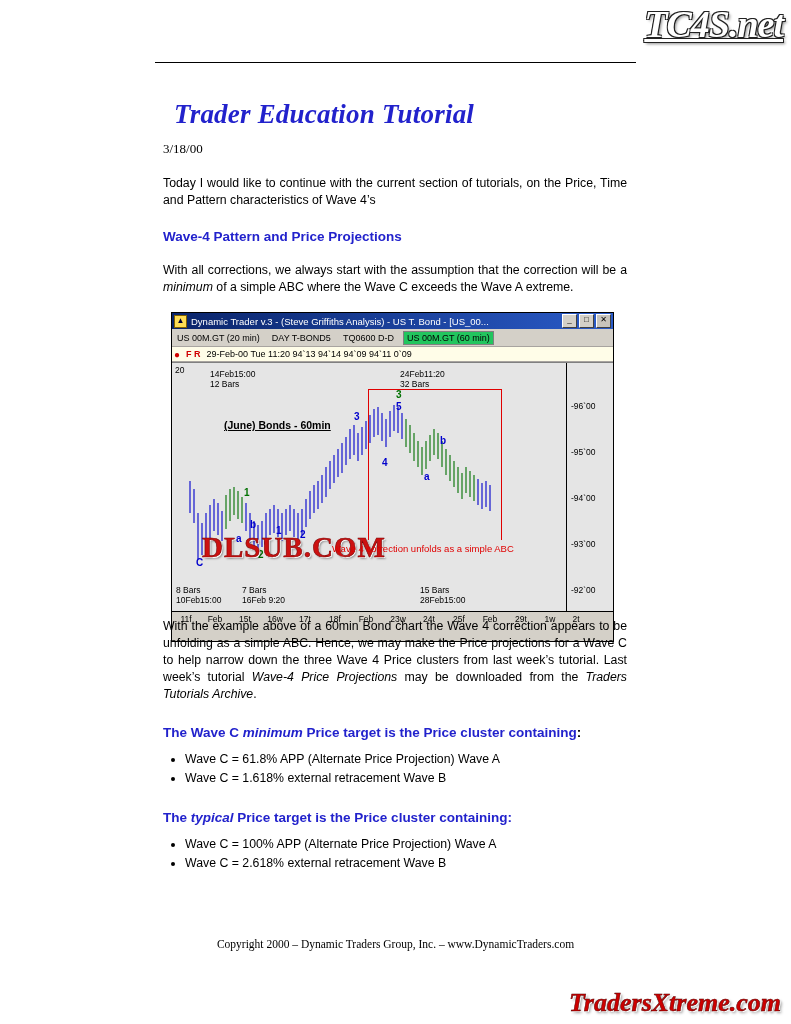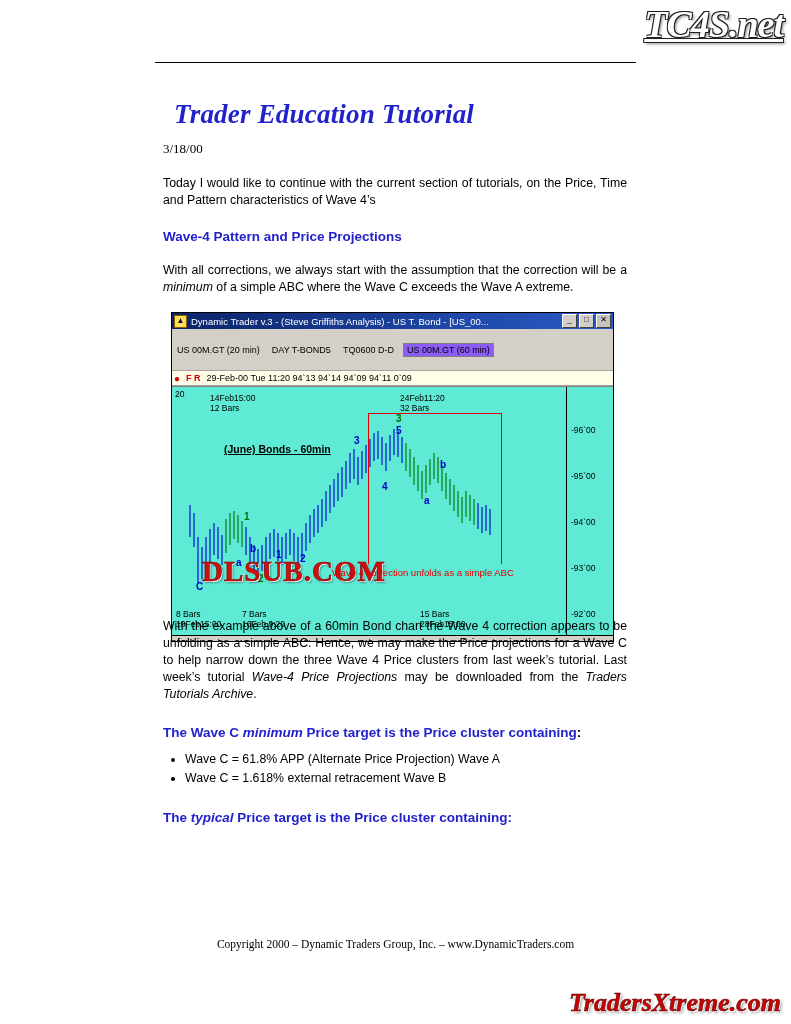--- a/index.html
+++ b/index.html
@@ -144,47 +144,47 @@
     text-align: center;
     color: #000;
   }
   .tb-btn.close { background: #c8c4bc; }
   .toolbar1 {
     height: 15px;
     background: #d4d0c8;
     display: flex;
     align-items: center;
     font-size: 9px;
-    padding: 13px 2px;
+    padding: 1px 2px;
     gap: 6px;
     border-bottom: 1px solid #a8a4a0;
   }
   .tb-field {
-    background: #8b5cf6;
+    background: #22c55e;
     border: 1px solid #808080;
     padding: 0 3px;
     font-size: 9px;
     line-height: 12px;
   }
   .tb-plain { padding: 0 3px; font-size: 9px; }
   .toolbar2 {
     height: 14px;
     background: #fffde8;
     display: flex;
     align-items: center;
     font-size: 9px;
     padding: 0 2px;
     gap: 6px;
     border-bottom: 1px solid #a8a4a0;
   }
   .dot { color: #d00000; font-size: 10px; }
   .fr { color: #d00000; font-weight: bold; font-size: 9px; }
   .chartarea {
     position: relative;
-    background: #5eead4;
+    background: #e5e5e5;
     height: 262px;
     border-top: 1px solid #808080;
   }
   .axis-right {
     position: absolute;
     right: 0; top: 0; bottom: 0;
     width: 46px;
     border-left: 1px solid #000;
     font-size: 8.5px;
   }
@@ -432,19 +432,23 @@
 
     <h2 class="sub" style="margin-top:22px;"><span>The Wave C </span><span class="ital">minimum</span><span> Price target is the Price cluster containing</span><span style="color:#000">:</span></h2>
 
     <ul class="bullets">
       <li>Wave C = 61.8% APP (Alternate Price Projection) Wave A</li>
       <li>Wave C = 1.618% external retracement Wave B</li>
     </ul>
 
     <h2 class="sub" style="margin-top:22px;"><span>The </span><span class="ital">typical</span><span> Price target is the Price cluster containing:</span></h2>
 
+    <ul class="bullets">
+      <li>Wave C = 100% APP (Alternate Price Projection) Wave A</li>
+      <li>Wave C = 2.618% external retracement Wave B</li>
+    </ul>
   </div>
 
   <div class="copyright">Copyright 2000 – Dynamic Traders Group, Inc. – www.DynamicTraders.com</div>
 
   <div class="wm-bottom">TradersXtreme.com</div>
 
 </div>
 
 </body></html>

